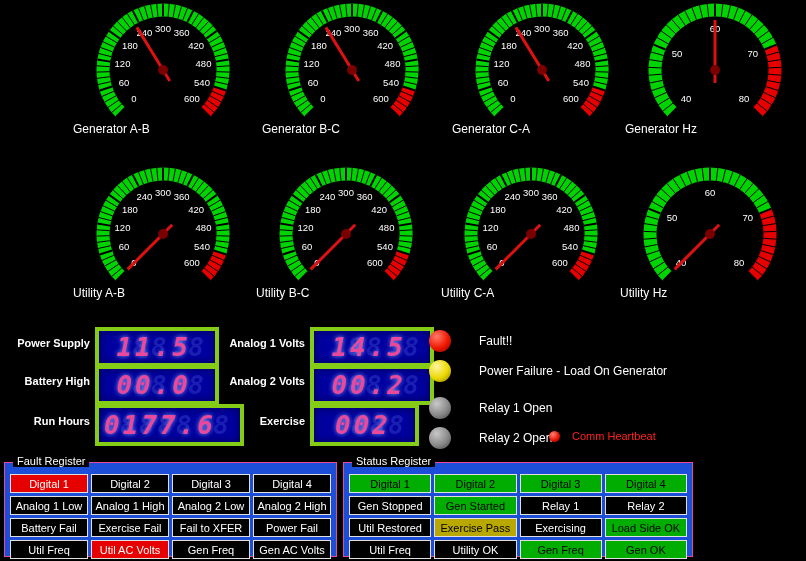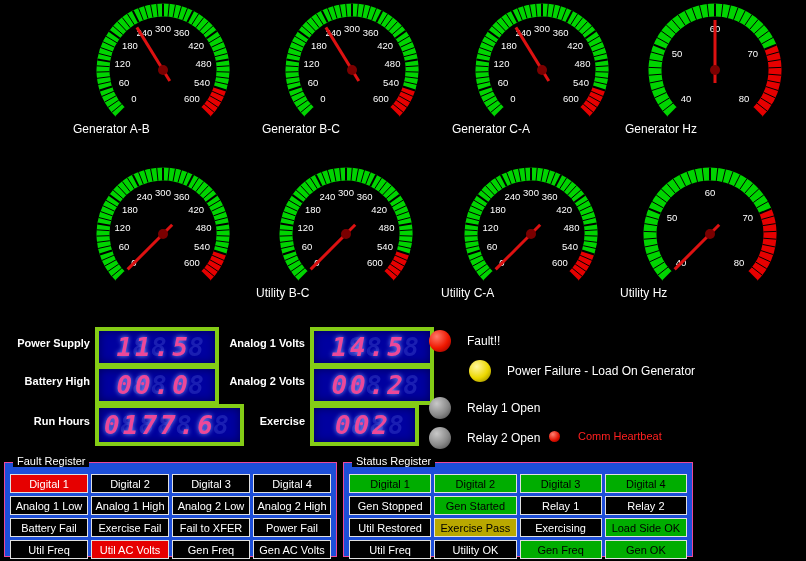--- a/index.html
+++ b/index.html
@@ -15,27 +15,27 @@
   
   .display-label{position:absolute;font-weight:bold;font-size:11px;text-align:right;height:32px;line-height:32px;white-space:nowrap;}
   .seg{position:absolute;background:#0000a0;border:4px solid #84cc16;box-shadow:inset 0 0 10px #000058;
        display:flex;align-items:center;justify-content:flex-end;padding-right:24px;
        font-family:"DejaVu Sans Mono",monospace;font-weight:bold;font-style:italic;font-size:26px;letter-spacing:3px;}
   .seg .ghost{position:absolute;right:8px;color:rgba(130,150,255,0.20);}
   .seg .digits{position:relative;color:#ec4899;text-shadow:0 0 5px rgba(140,170,255,0.9);}
 
   
   #lamps{position:absolute;left:422px;top:330px;}
-  .lamp-row{display:flex;align-items:center;gap:16px;height:22px;font-size:12px;margin-bottom:8px;padding-left:7px;}
-  .lamp-row:nth-child(2){margin-bottom:15px;margin-left:40px;}
+  .lamp-row{display:flex;align-items:center;gap:28px;height:22px;font-size:12px;margin-bottom:8px;padding-left:7px;}
+  .lamp-row:nth-child(2){margin-bottom:15px;}
   .lamp{width:22px;height:22px;border-radius:50%;flex:0 0 22px;}
   .lamp.red{background:radial-gradient(circle at 35% 30%, #ff7a6a, #f01800 55%, #8c0000 95%);}
   .lamp.yellow{background:radial-gradient(circle at 35% 30%, #fff6a0, #ecd800 55%, #8f8200 95%);}
   .lamp.gray{background:radial-gradient(circle at 35% 30%, #c8c8c8, #8a8a8a 55%, #4a4a4a 95%);}
-  #heartbeat{position:absolute;left:549px;top:430px;display:flex;align-items:center;gap:18px;color:#ff2020;font-size:11px;}
+  #heartbeat{position:absolute;left:549px;top:430px;display:flex;align-items:center;gap:12px;color:#ff2020;font-size:11px;}
   .hb-dot{width:11px;height:11px;border-radius:50%;background:radial-gradient(circle at 35% 30%, #ff8070, #e01000 60%, #800000 95%);}
 
   
   .groupbox{position:absolute;border:1px solid #ec4899;background:#1d4ed8;}
   .gb-title{position:absolute;top:-8px;left:8px;background:#000;padding:0 4px;font-size:11px;color:#fff;white-space:nowrap;}
   .reg-grid{display:grid;grid-template-columns:repeat(4,1fr);gap:3px;padding:11px 5px 5px 5px;}
   .cell{height:17px;display:flex;align-items:center;justify-content:center;border:1px solid #e0e0e0;font-size:11px;white-space:nowrap;overflow:hidden;}
   .cell.off{background:#000;color:#fff;}
   .cell.on{background:#00ad00;color:#000;}
   .cell.alarm{background:#e60000;color:#fff;}
@@ -373,20 +373,21 @@
         <text x="71.38638951067858" y="36.468732508276915" fill="#fff" font-size="9.5" text-anchor="middle" font-family="Liberation Sans, sans-serif">240</text>
         <text x="90" y="32" fill="#fff" font-size="9.5" text-anchor="middle" font-family="Liberation Sans, sans-serif">300</text>
         <text x="108.61361048932142" y="36.46873250827692" fill="#fff" font-size="9.5" text-anchor="middle" font-family="Liberation Sans, sans-serif">360</text>
         <text x="123.16969676937285" y="48.9008046560086" fill="#fff" font-size="9.5" text-anchor="middle" font-family="Liberation Sans, sans-serif">420</text>
         <text x="130.49522196440066" y="66.58618693335053" fill="#fff" font-size="9.5" text-anchor="middle" font-family="Liberation Sans, sans-serif">480</text>
         <text x="128.9933171681013" y="85.66969676937285" fill="#fff" font-size="9.5" text-anchor="middle" font-family="Liberation Sans, sans-serif">540</text>
         <text x="118.99137802864846" y="101.99137802864844" fill="#fff" font-size="9.5" text-anchor="middle" font-family="Liberation Sans, sans-serif">600</text>
         <line x1="99.19238815542512" y1="60.80761184457488" x2="54.644660940672615" y2="105.35533905932738" stroke="#dd1111" stroke-width="3"></line>
         <circle cx="90" cy="70" r="5" fill="#7a0000"></circle>
       </svg>
+    <div class="gauge-title">Utility A-B</div>
   </div>
   <div class="gauge" id="g5"><svg width="180" height="150">
         <path d="M47.57359312880714,112.42640687119285 A60,60 0 1 1 147.06339097770922,88.54101966249684" fill="none" stroke="#00d400" stroke-width="13"></path>
         <path d="M147.06339097770922,88.54101966249684 A60,60 0 0 1 132.42640687119285,112.42640687119285" fill="none" stroke="#e60000" stroke-width="13"></path>
         <line x1="52.1697872065197" y1="107.83021279348029" x2="42.97739905109458" y2="117.0226009489054" stroke="#000" stroke-width="2"></line>
         <line x1="48.77754151149527" y1="104.1021834515549" x2="38.760869355410016" y2="112.38869531828786" stroke="#000" stroke-width="1"></line>
         <line x1="45.75118927631093" y1="100.07146071508896" x2="34.99914181074163" y2="107.37854462716666" stroke="#000" stroke-width="1"></line>
         <line x1="43.1175926176533" y1="95.77382156444177" x2="31.725605777083082" y2="102.03661932776407" stroke="#000" stroke-width="1"></line>
         <line x1="40.90012752590702" y1="91.24741214896078" x2="28.969317392015263" y2="96.41033472721293" stroke="#000" stroke-width="1"></line>
         <line x1="39.11847637820929" y1="86.5324091990597" x2="26.75474166637229" y2="90.54963012593402" stroke="#000" stroke-width="2"></line>

